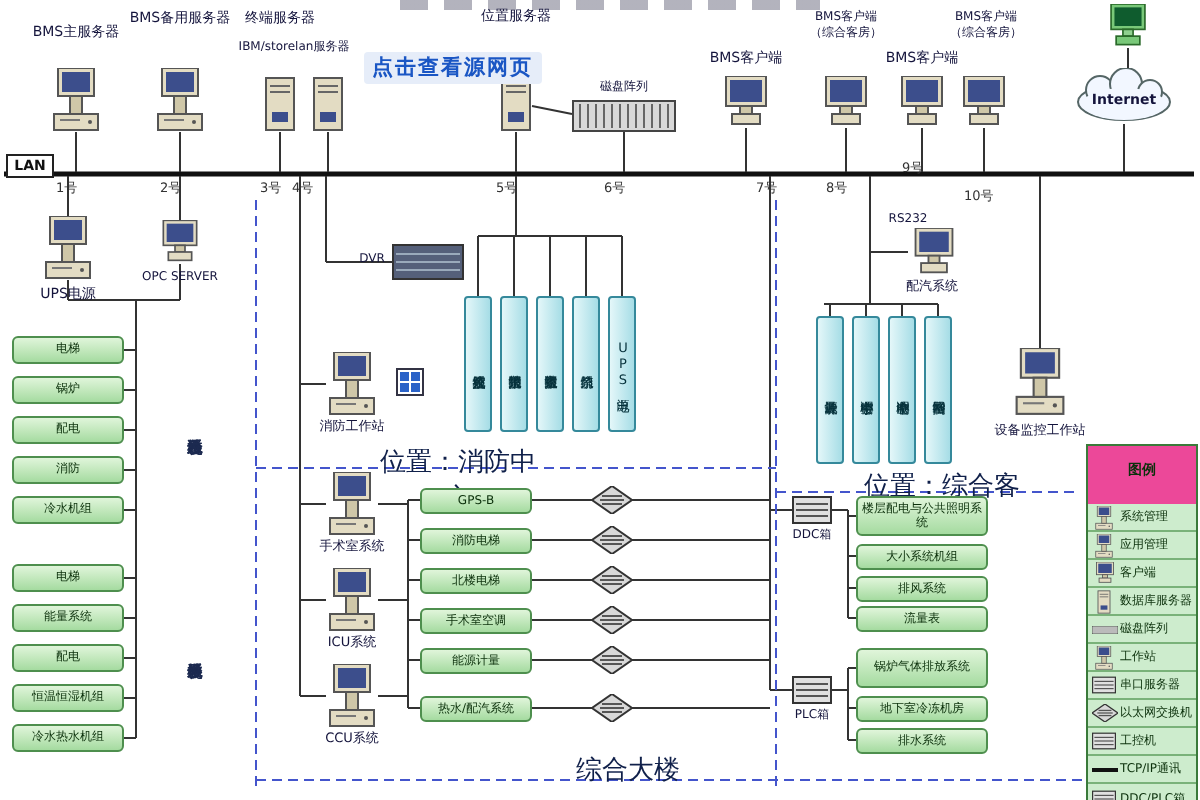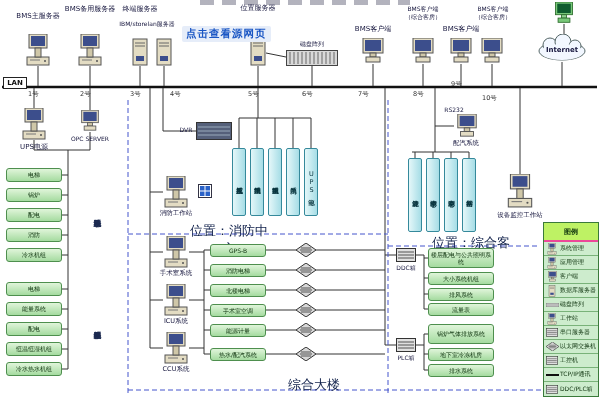--- a/index.html
+++ b/index.html
@@ -15,22 +15,22 @@
         display:flex;align-items:center;justify-content:center;font-size:6px;color:#0b300b;text-align:center;line-height:1.25;padding:0 1px;overflow:hidden}
   .cbox{position:absolute;background:linear-gradient(90deg,#e4f7f9,#a6dde6);border:1px solid #35899b;border-radius:2px;
         display:flex;align-items:center;justify-content:center;font-size:6.5px;color:#06323c;overflow:hidden}
   .vtext{writing-mode:vertical-rl;text-orientation:upright}
   .vtitle{position:absolute;writing-mode:vertical-rl;text-orientation:upright;font-size:7.5px;font-weight:bold;color:#1c2a50;text-align:center}
   .lanbox{position:absolute;border:1px solid #222;background:#fff;font-size:7px;font-weight:bold;color:#111;text-align:center;line-height:11px}
   .port{position:absolute;font-size:6.5px;color:#333;width:20px;}
   .watermark{position:absolute;background:#e6edf9;color:#1a56c4;font-size:10.5px;font-weight:bold;
              padding:1px 4px;letter-spacing:1px;border-radius:2px;cursor:pointer}
   .legend{position:absolute;border:1px solid #3a7a3a;background:#dff3df}
-  .legend-header{height:19px;background:#bef264;display:flex;align-items:center;justify-content:center;
-                 font-weight:bold;font-size:7px;color:#0b300b;border-bottom:2px solid #ec4899}
+  .legend-header{height:29px;background:#ec4899;display:flex;align-items:center;justify-content:center;
+                 font-weight:bold;font-size:7px;color:#0b300b;border-bottom:6px solid #ec4899}
   .legend-row{height:14px;display:flex;align-items:center;border-bottom:1px solid #79b279;background:#cdeccd}
   .legend-row:last-child{border-bottom:none}
   .legend-ico{width:16px;display:flex;align-items:center;justify-content:center;flex:0 0 16px}
   .legend-lab{font-size:6px;color:#0b300b;white-space:nowrap}
   .crop-strip{position:absolute;left:200px;top:0;width:210px;height:5px;
               background:repeating-linear-gradient(90deg,#8a8a9a 0 14px,#fff 14px 22px);opacity:.65}
 </style>
 </head>
 <body>
 
@@ -235,24 +235,24 @@
   </svg>
 
   <div class="crop-strip"></div>
 
   <div class="watermark" style="left:182px;top:26px">点击查看源网页</div>
 
   <div class="lanbox" style="left:3px;top:77px;width:24px;height:12px">LAN</div>
   <div class="port" style="left:28px;top:90px">1号</div>
   <div class="port" style="left:80px;top:90px">2号</div>
   <div class="port" style="left:130px;top:90px">3号</div>
-  <div class="port" style="left:170px;top:90px">4号</div>
+  <div class="port" style="left:146px;top:90px">4号</div>
   <div class="port" style="left:248px;top:90px">5号</div>
   <div class="port" style="left:302px;top:90px">6号</div>
-  <div class="port" style="left:358px;top:90px">7号</div>
+  <div class="port" style="left:378px;top:90px">7号</div>
   <div class="port" style="left:413px;top:90px">8号</div>
   <div class="port" style="left:451px;top:80px">9号</div>
   <div class="port" style="left:482px;top:94px">10号</div>
 
   <div class="lbl lbl7" style="left:8px;top:12px;width:60px">BMS主服务器</div>
   <div class="lbl lbl7" style="left:58px;top:5px;width:64px">BMS备用服务器</div>
   <div class="lbl lbl7" style="left:114px;top:5px;width:52px">终端服务器</div>
   <div class="lbl lbl6" style="left:104px;top:20px;width:86px">IBM/storelan服务器</div>
   <div class="lbl lbl7" style="left:230px;top:4px;width:56px">位置服务器</div>
   <div class="lbl lbl6" style="left:284px;top:40px;width:56px">磁盘阵列</div>

